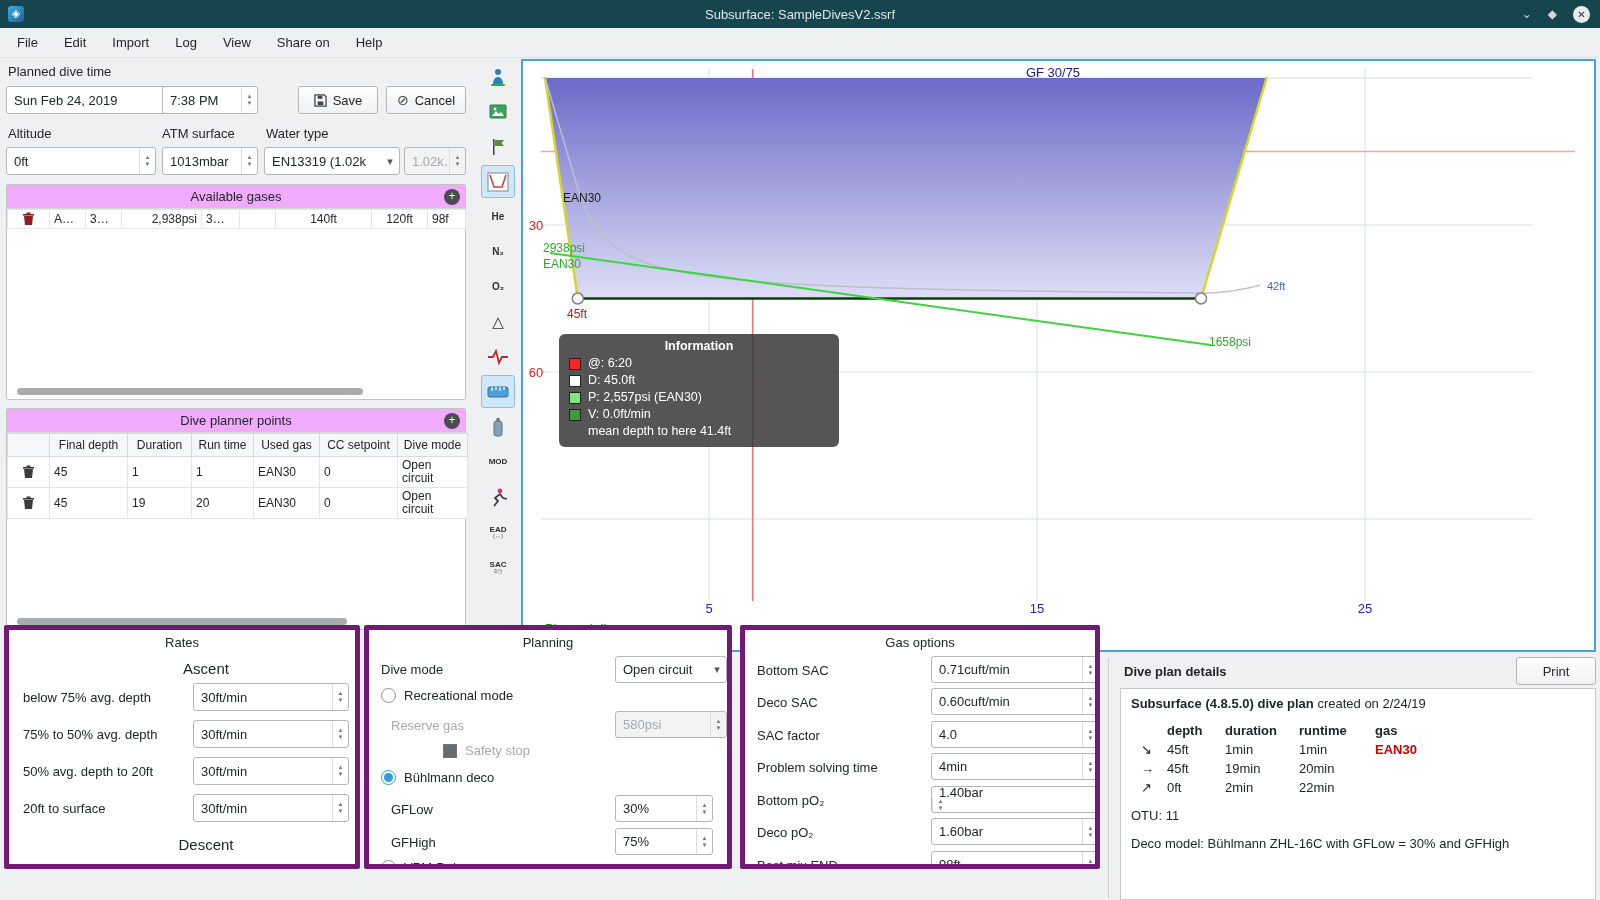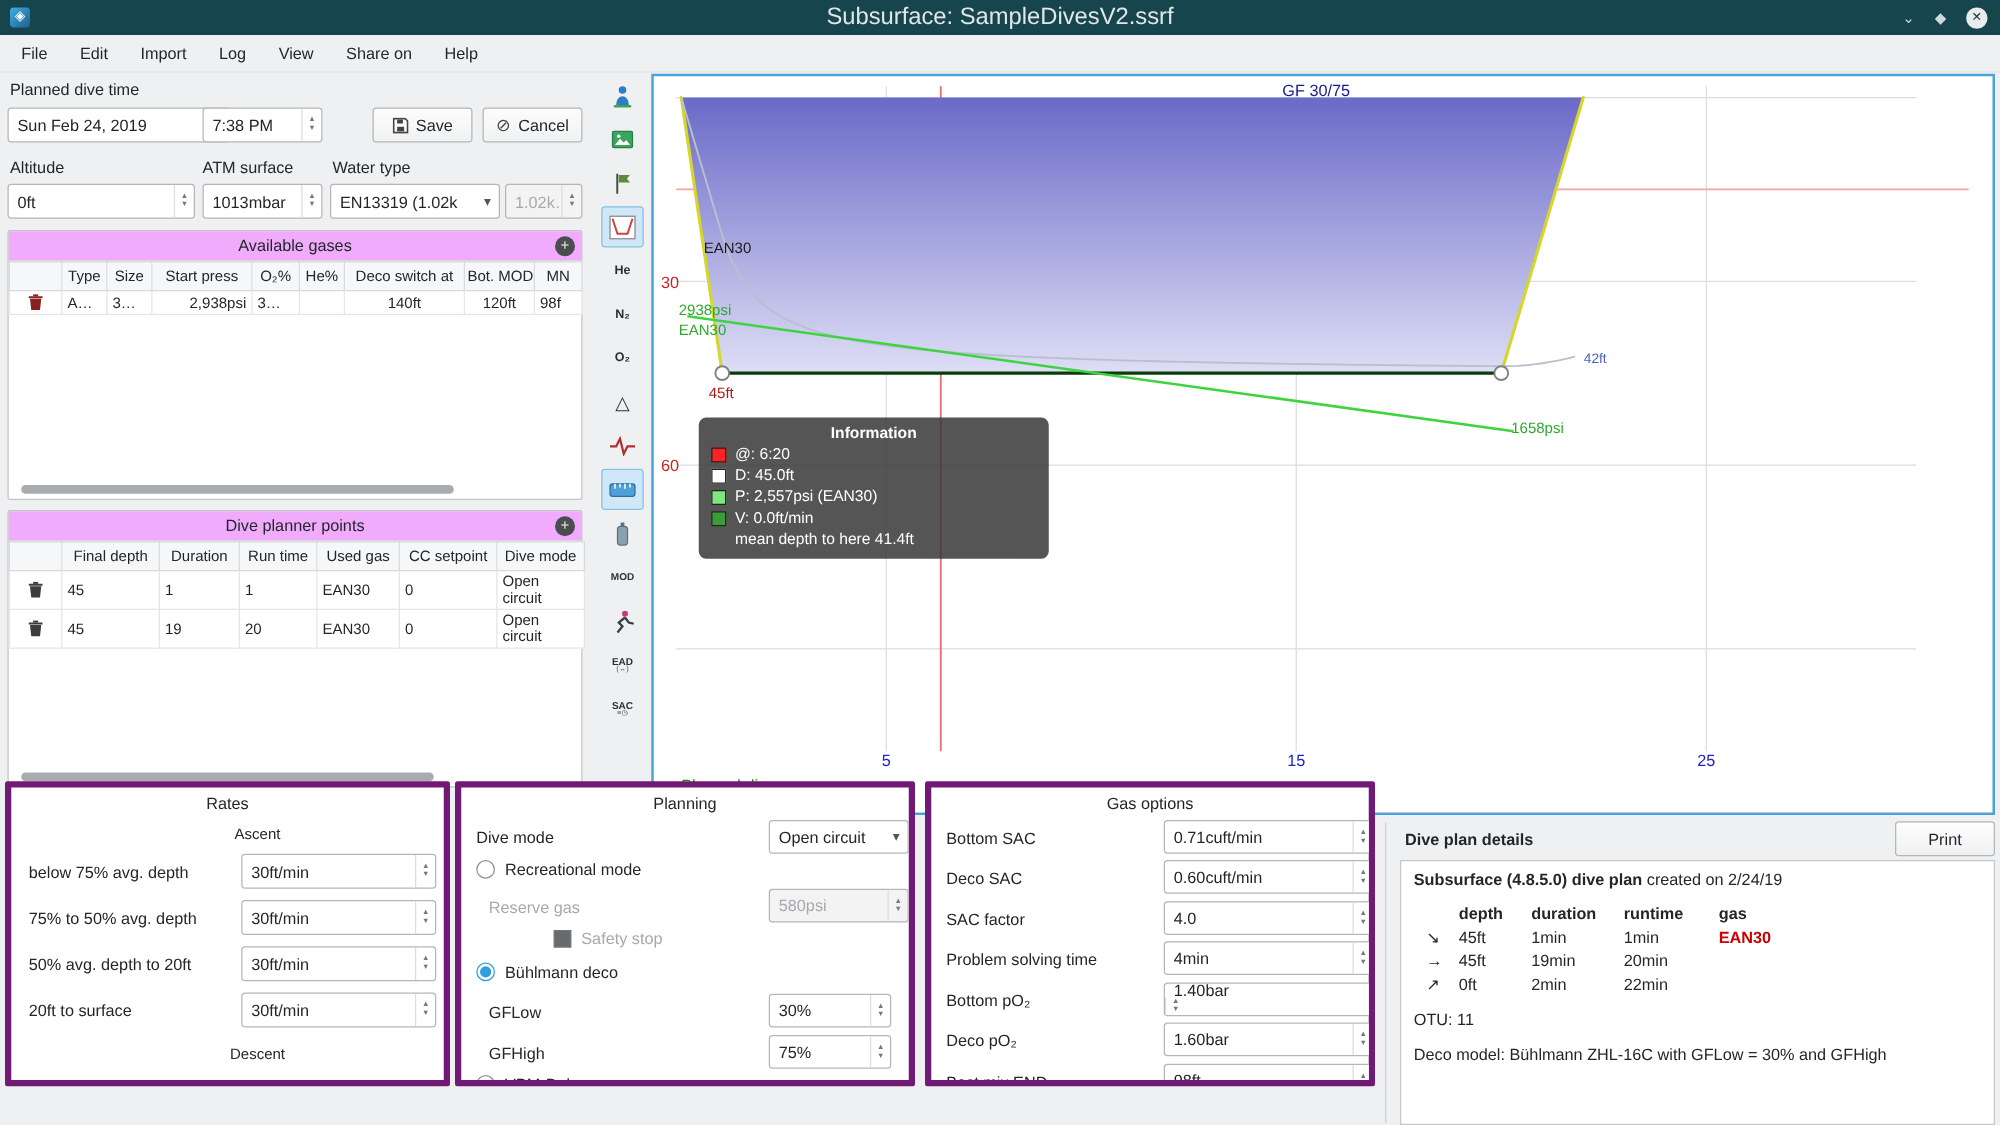--- a/index.html
+++ b/index.html
@@ -6,21 +6,21 @@
   html,body { width:1600px; height:900px; }
   body { position:relative; overflow:hidden; background:#eff0f1;
          font-family:"Liberation Sans",sans-serif; font-size:13px; color:#232629; }
 
   
   .titlebar { position:absolute; left:0; top:0; width:1600px; height:28px; background:#17454e;
               display:flex; align-items:center; color:#dfe7e9; }
   .titlebar .logo { width:16px; height:16px; margin-left:8px; border-radius:3px;
                     background:linear-gradient(135deg,#3daee9,#1d5f8c); color:#fff;
                     font-size:11px; text-align:center; line-height:15px; }
-  .titlebar .ttl { position:absolute; left:0; right:0; text-align:center; font-size:19px; }
+  .titlebar .ttl { position:absolute; left:0; right:0; text-align:center; font-size:13px; }
   .win-controls { margin-left:auto; display:flex; align-items:center; gap:16px; margin-right:10px; z-index:2; }
   .win-controls .wc { color:#cfd8da; font-size:12px; cursor:default; }
   .win-controls .wc-close { width:17px; height:17px; border-radius:50%; background:#e8ecec;
                             color:#22343a; font-size:10px; text-align:center; line-height:17px; }
 
   
   .menubar { position:absolute; left:0; top:28px; width:1600px; height:30px; background:#eff0f1;
              border-bottom:1px solid #e2e3e4; display:flex; align-items:center; padding-left:8px; }
   .menubar .mi { padding:4px 9px; margin-right:8px; }
 
@@ -89,21 +89,21 @@
   .tooltip { position:absolute; left:36px; top:273px; width:280px; background:rgba(55,55,55,0.85);
              border-radius:6px; padding:5px 10px 7px 10px; color:#fff; font-size:12.5px; }
   .tooltip .tt-title { text-align:center; font-weight:bold; margin-bottom:2px; }
   .tt-row { display:flex; align-items:center; gap:7px; line-height:17px; }
   .tt-swatch { width:12px; height:12px; border:1px solid #222; flex:0 0 auto; }
 
   
   .bpanel { position:absolute; top:625px; height:244px; background:#fff;
             border:5px solid #701a75; border-radius:2px; overflow:hidden; }
   .bp-title { text-align:center; padding-top:5px; font-size:13px; }
-  .bp-sub { text-align:center; font-size:12px; position:absolute; left:0; right:0;padding-left:48px; }
+  .bp-sub { text-align:center; font-size:15px; position:absolute; left:0; right:0;padding-left:48px; }
   .fld-label { position:absolute; font-size:13px; }
   .vdivider { position:absolute; left:1108px; top:658px; width:1px; height:240px; background:#cdcfd1; }
 
   .details-head { position:absolute; left:1120px; top:656px; width:476px; height:30px;
                   display:flex; align-items:center; }
   .details-head .dt { font-weight:bold; font-size:13px; margin-left:4px; }
   .details-box { position:absolute; left:1120px; top:688px; width:476px; height:212px; background:#fff;
                  border:1px solid #c6c8ca; padding:6px 10px; font-size:13px; line-height:18px; overflow:hidden; }
   .dgrid { display:grid; grid-template-columns:26px 58px 74px 76px 70px; margin:8px 0 10px 10px; }
   .dgrid .hd { font-weight:bold; }
@@ -189,31 +189,20 @@
           <col style="width:36px">
           <col style="width:36px">
           <col style="width:80px">
           <col style="width:38px">
           <col style="width:36px">
           <col style="width:96px">
           <col style="width:56px">
           <col style="width:38px">
         </colgroup>
       <tbody>
-          <tr>
-        <th></th>
-        <th>Type</th>
-        <th>Size</th>
-        <th>Start press</th>
-        <th>O₂%</th>
-        <th>He%</th>
-        <th>Deco switch at</th>
-        <th>Bot. MOD</th>
-        <th>MN</th>
-      </tr>
       <tr>
         <td>
           <svg class="trash" width="13" height="14" viewBox="0 0 13 14">
                 <path d="M2 4h9l-1 9H3z" fill="#8a2020"></path>
                 <rect x="1" y="2" width="11" height="1.6" fill="#8a2020"></rect>
                 <rect x="4.5" y="0.5" width="4" height="1.6" fill="#8a2020"></rect>
               </svg>
         </td>
         <td>A…</td>
         <td>3…</td>

